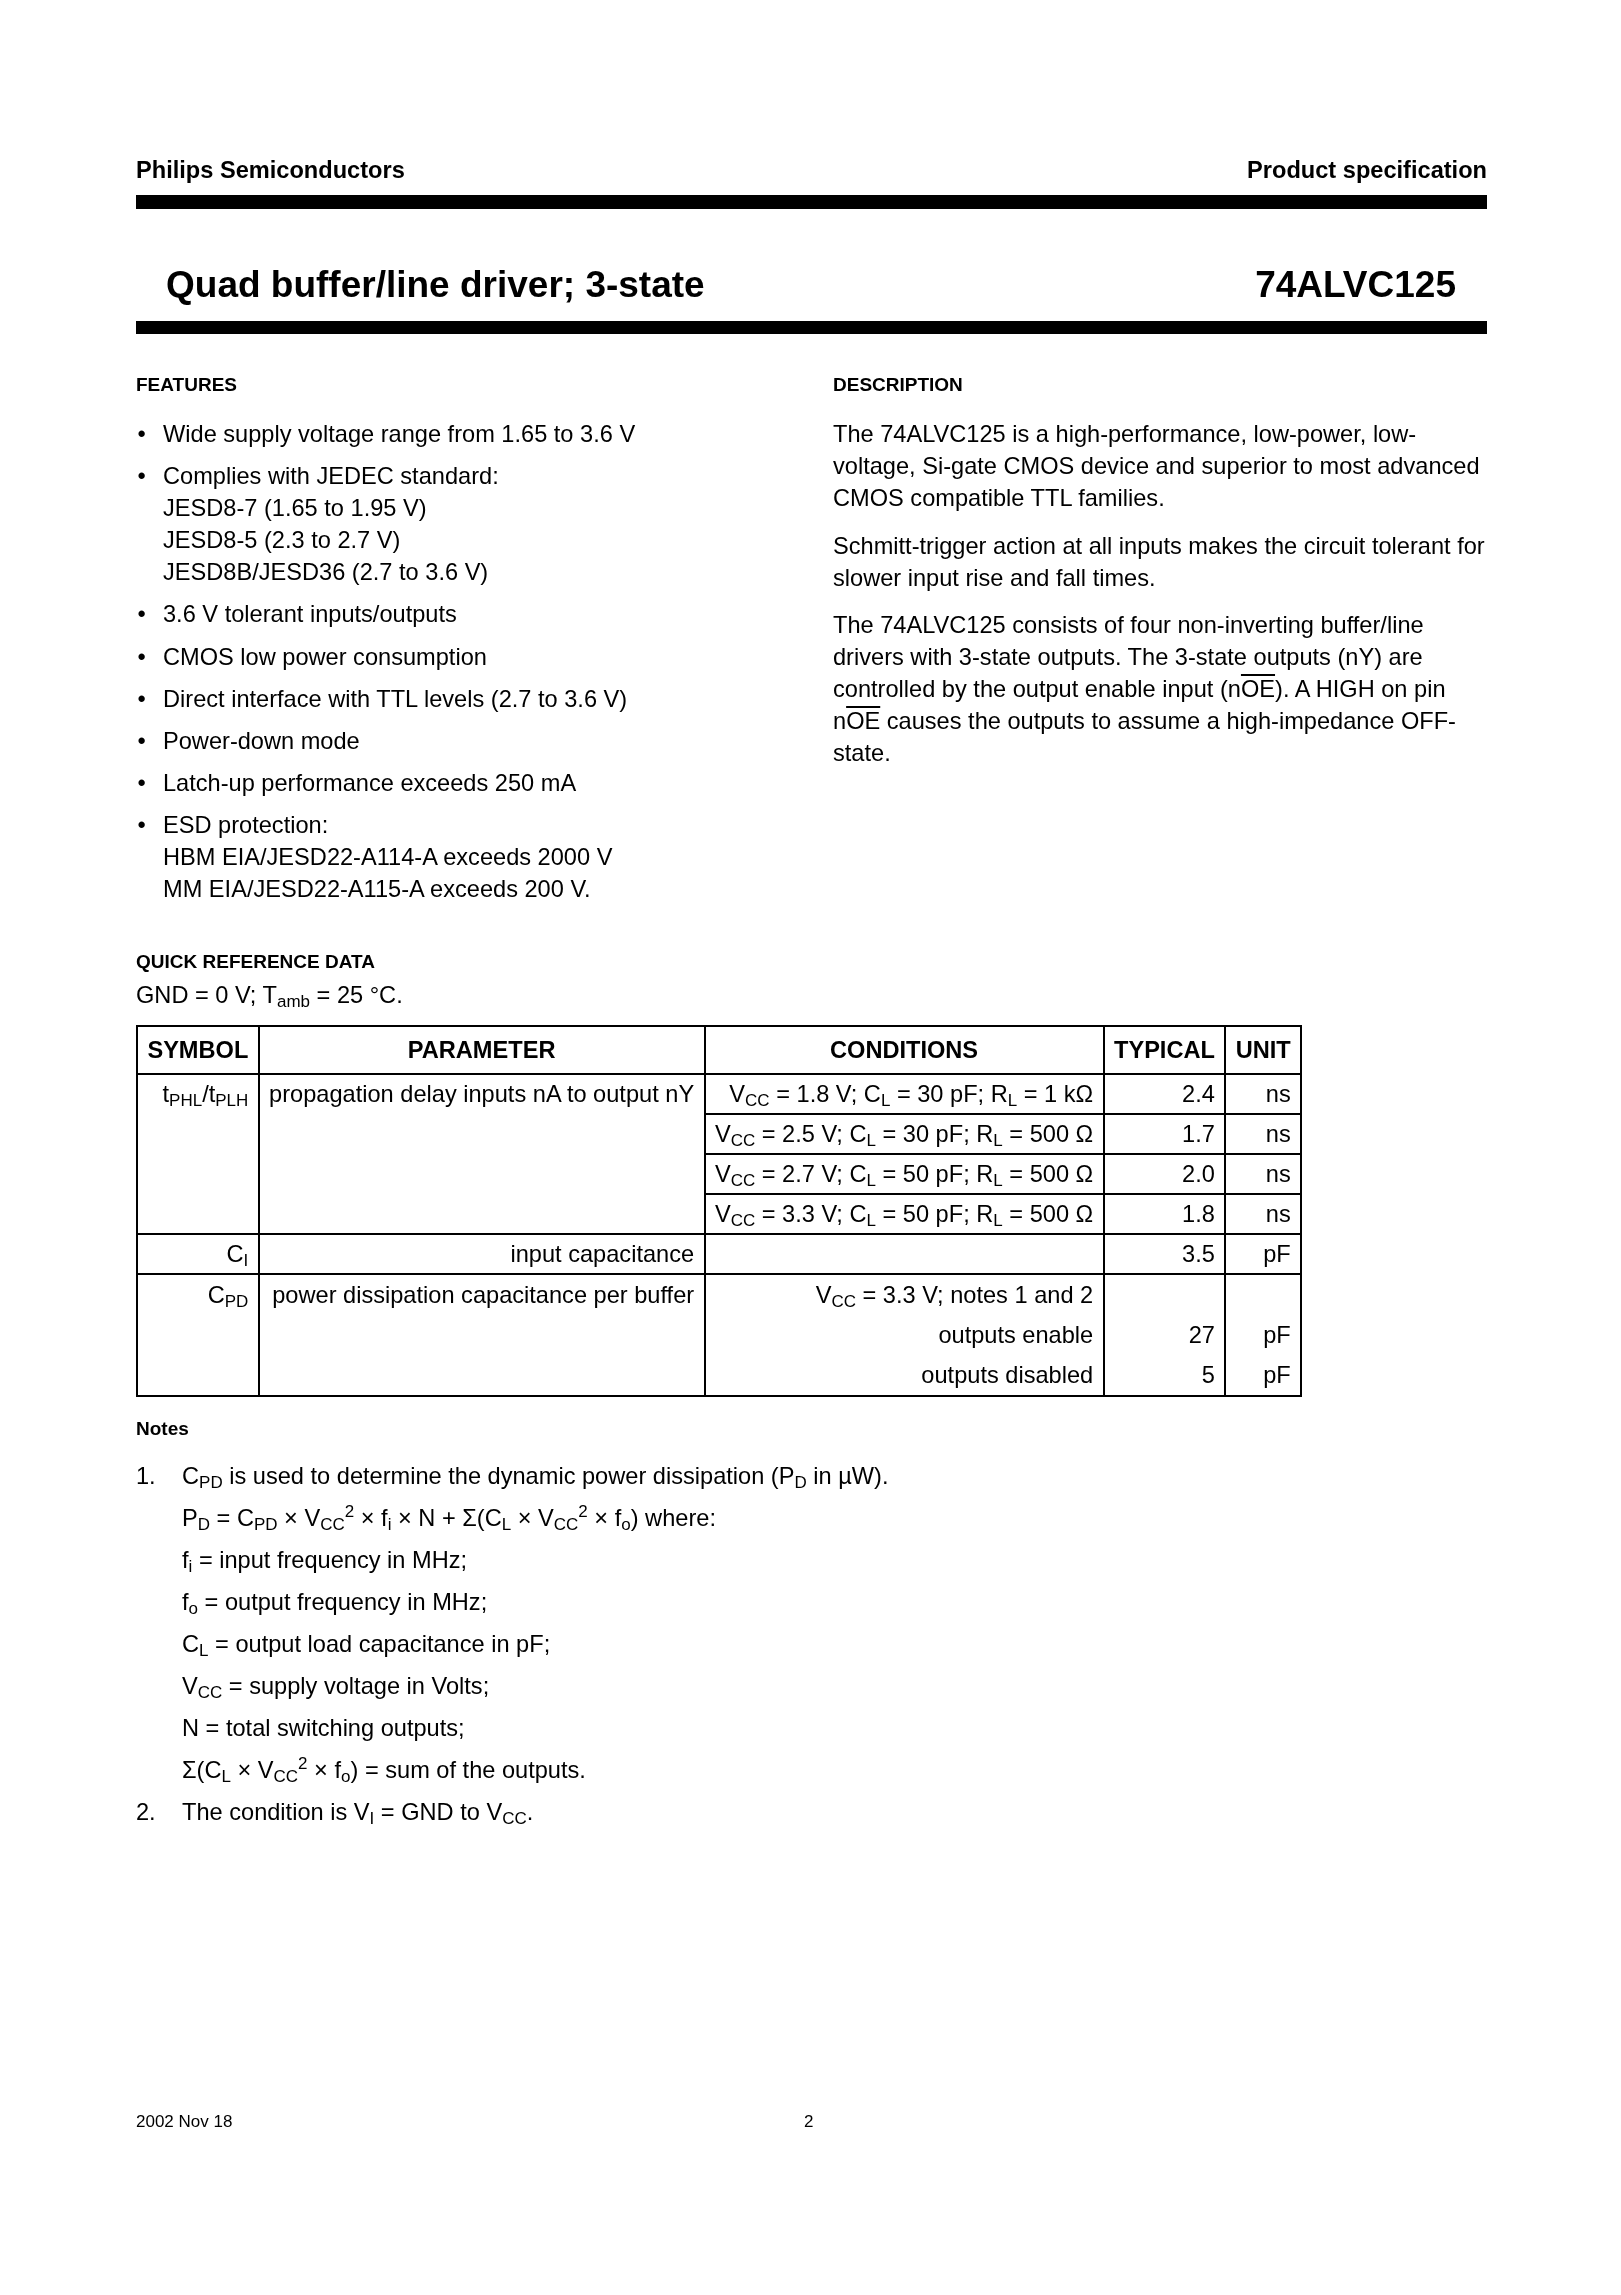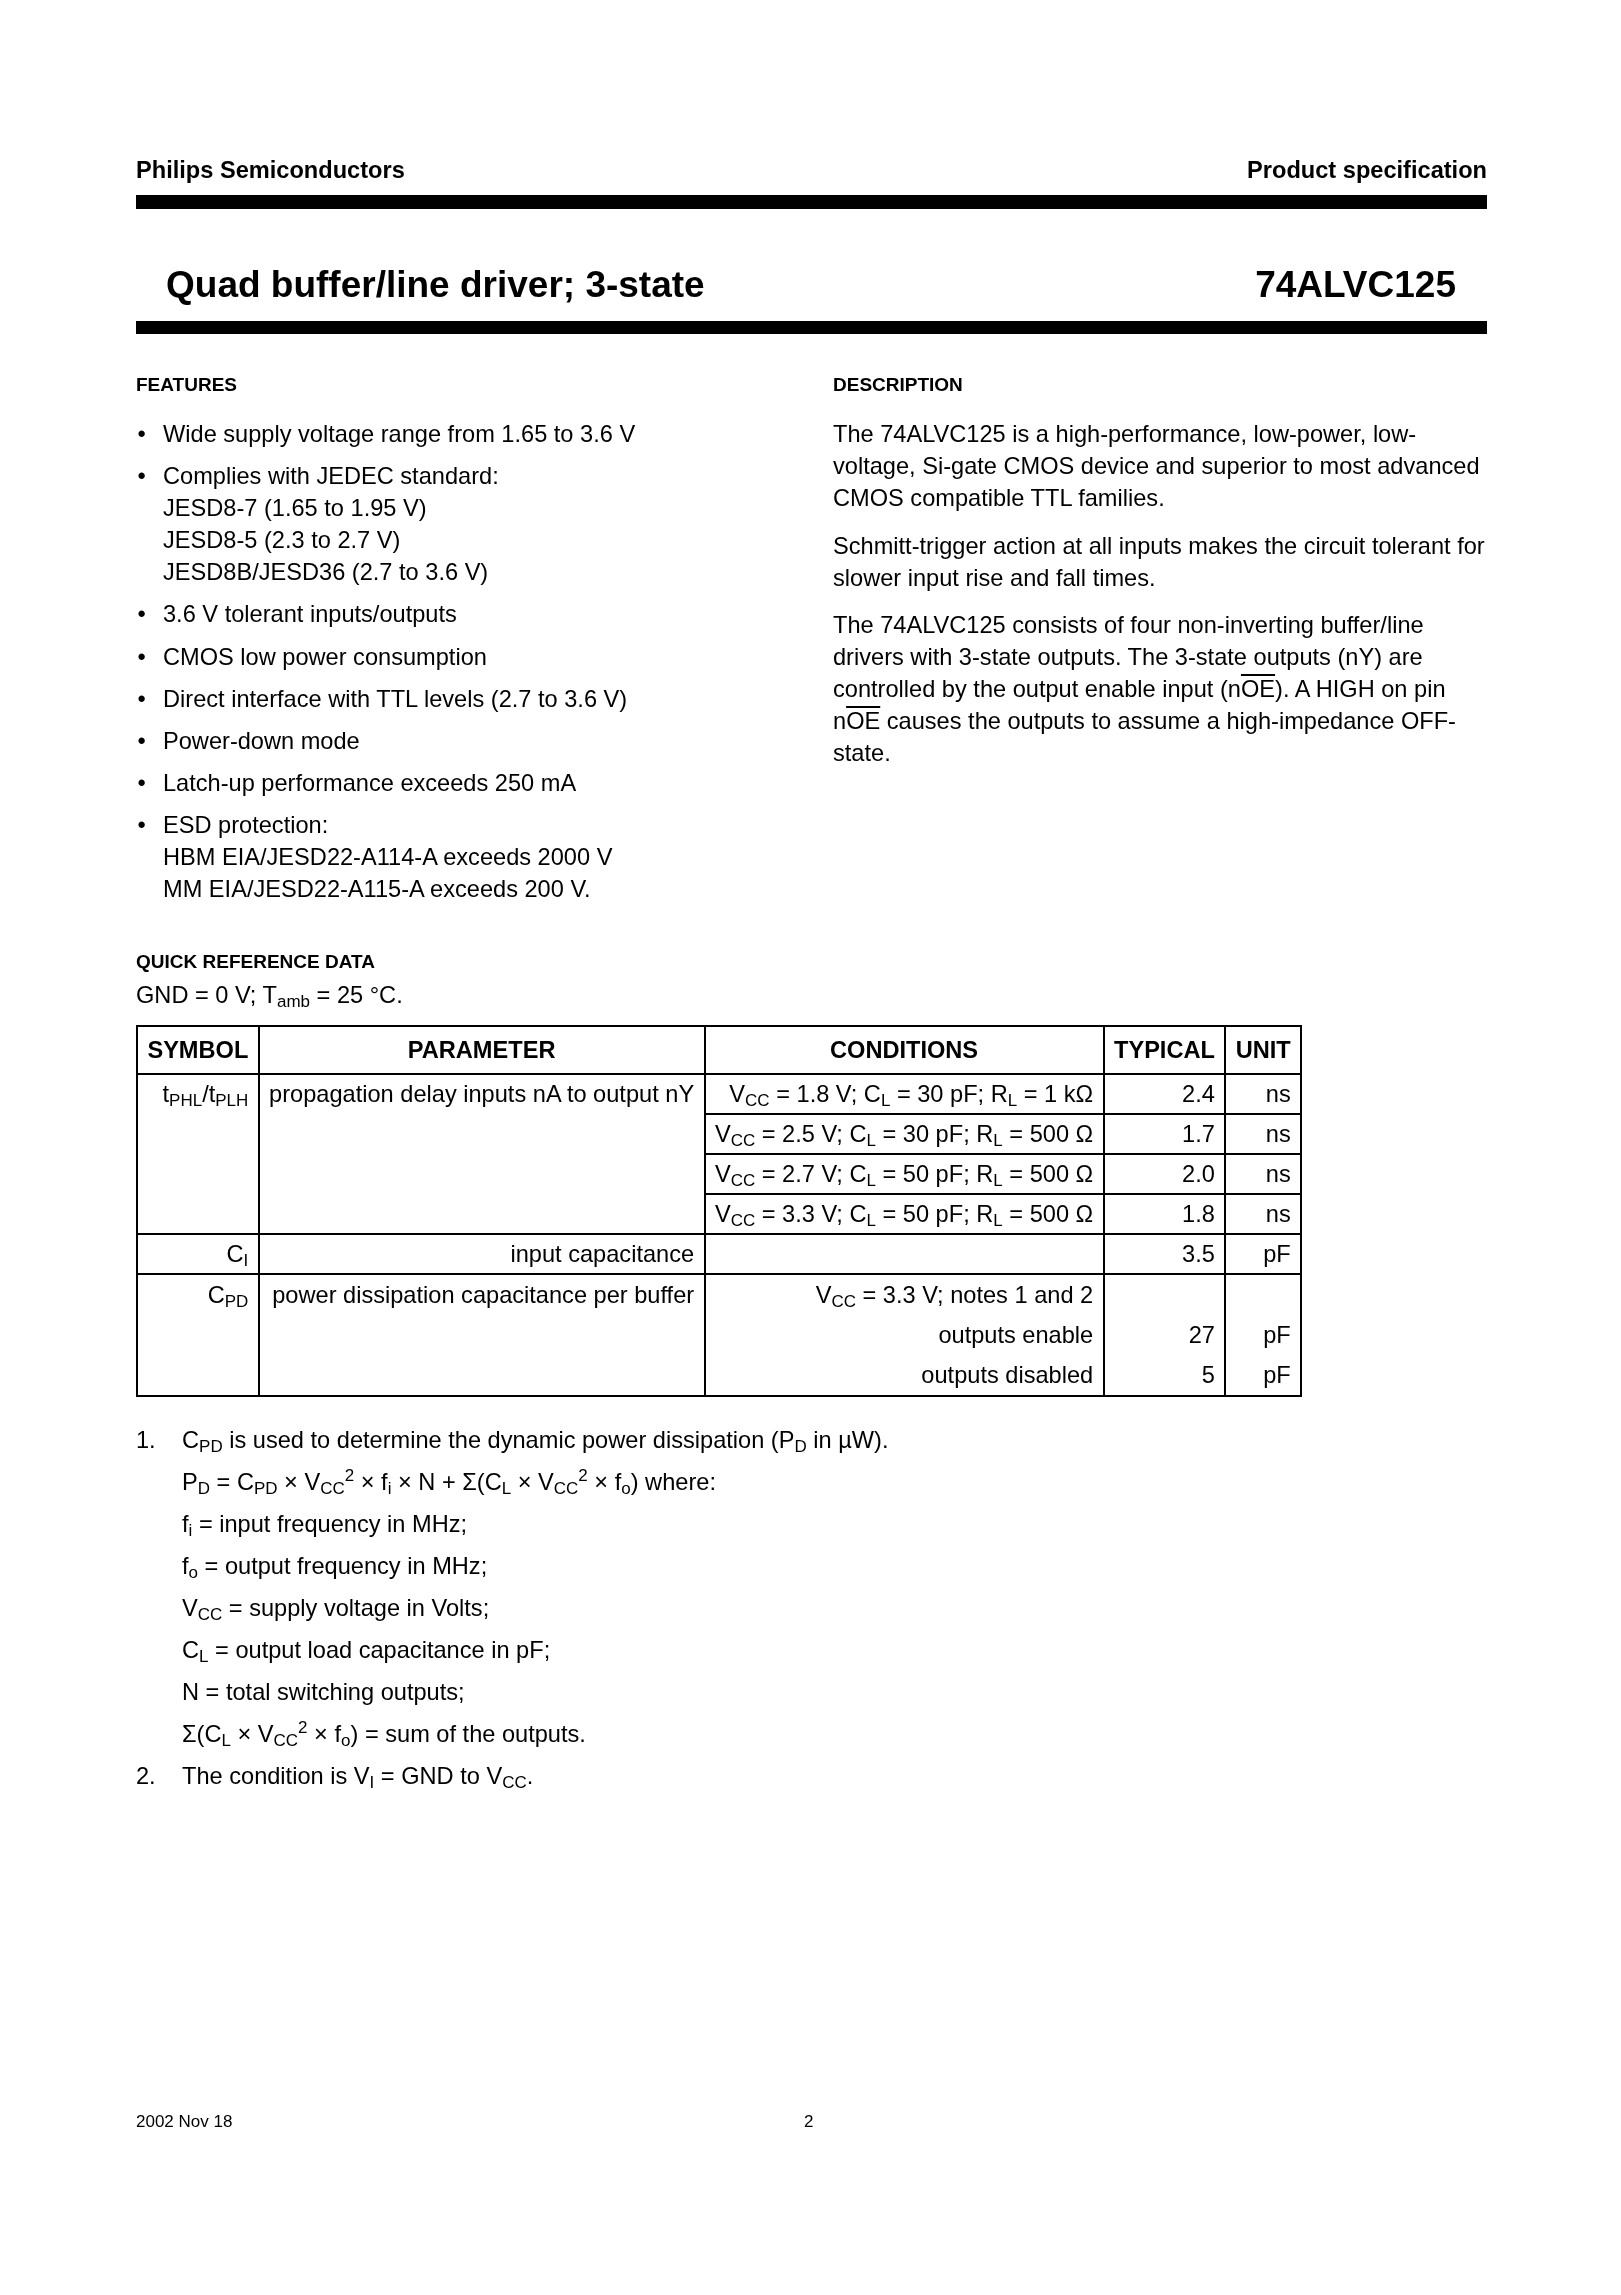--- a/index.html
+++ b/index.html
@@ -169,28 +169,29 @@
     <td class="lines">
       <div></div>
       <div>pF</div>
       <div>pF</div>
     </td>
   </tr>
 </tbody>
   </table>
 
 <div class="notes">
+  <div class="sec-h" style="height:36px;">Notes</div>
   <div class="note">
     <span class="num ln">1.</span>
     <div class="ln">C<sub>PD</sub><span> is used to determine the dynamic power dissipation (P</span><sub>D</sub><span> in µW).</span></div>
     <div class="ln">P<sub>D</sub> = C<sub>PD</sub> × V<sub>CC</sub><sup>2</sup> × f<sub>i</sub> × N + Σ(C<sub>L</sub> × V<sub>CC</sub><sup>2</sup> × f<sub>o</sub>) where:</div>
     <div class="ln">f<sub>i</sub><span> = input frequency in MHz;</span></div>
     <div class="ln">f<sub>o</sub><span> = output frequency in MHz;</span></div>
+    <div class="ln">C<sub>L</sub><span> = output load capacitance in pF;</span></div>
     <div class="ln">V<sub>CC</sub><span> = supply voltage in Volts;</span></div>
-    <div class="ln">C<sub>L</sub><span> = output load capacitance in pF;</span></div>
     <div class="ln">N = total switching outputs;</div>
     <div class="ln">Σ(C<sub>L</sub> × V<sub>CC</sub><sup>2</sup> × f<sub>o</sub><span>) = sum of the outputs.</span></div>
   </div>
   <div class="note">
     <span class="num ln">2.</span>
     <div class="ln"><span>The condition is V</span><sub>I</sub><span> = GND to V</span><sub>CC</sub><span>.</span></div>
   </div>
 </div>
 
 <div class="abs foot" style="left:136px;">2002 Nov 18</div>

